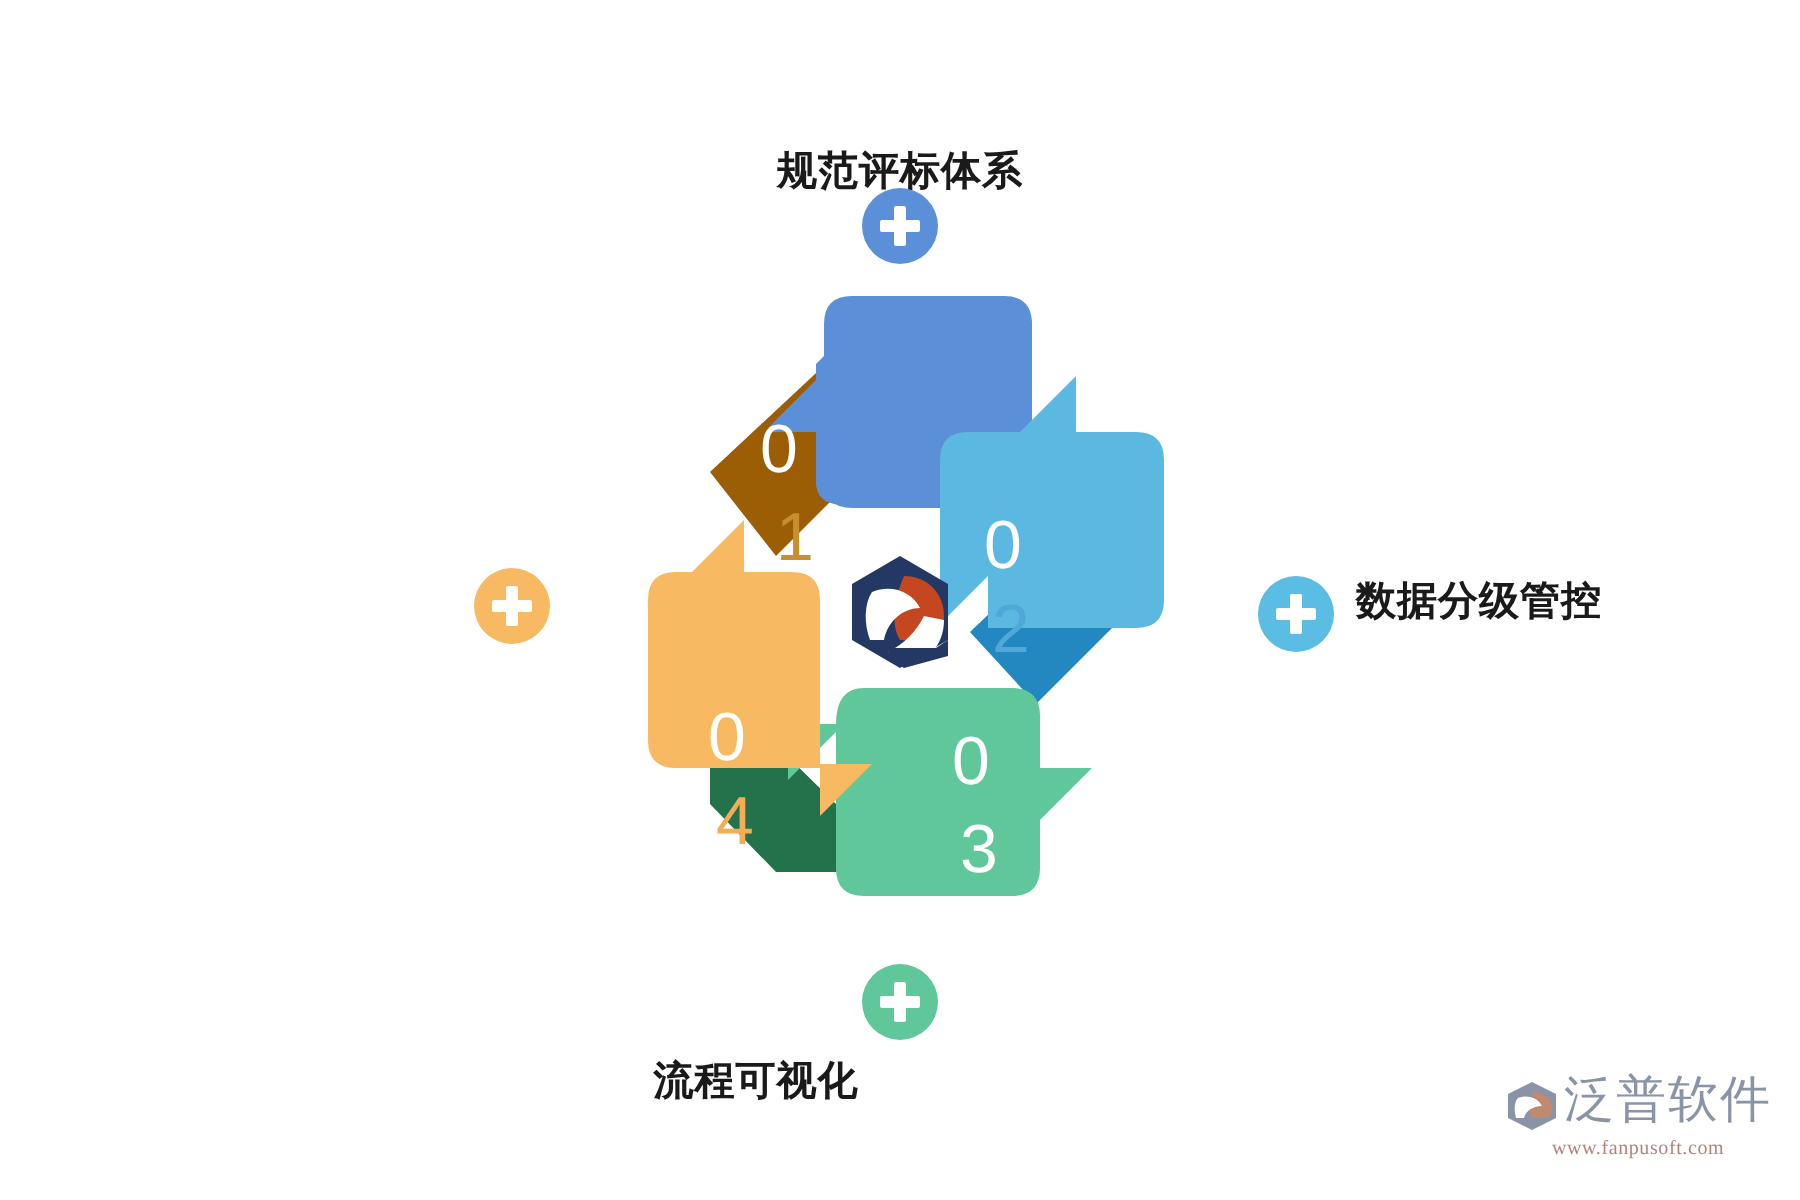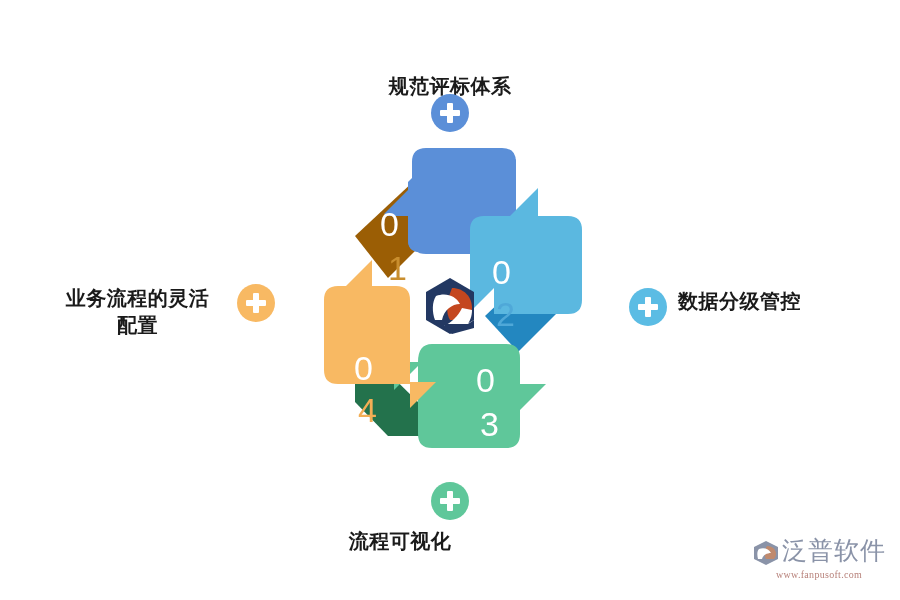--- a/index.html
+++ b/index.html
@@ -42,21 +42,20 @@
     top: 58px;
     width: 900px;
     text-align: center;
     margin-top: 15px;
   }
   .label-bottom {
     left: 0;
     top: 528px;
     width: 756px;
     text-align: center;
-    padding-left: 22px;
   }
   .label-right {
     left: 678px;
     top: 288px;
     text-align: right;
   }
   .label-left {
     left: 40px;
     top: 285px;
     width: 195px;
@@ -266,24 +265,20 @@
   <div class="plus plus-top" style="background:#5B8FD8"></div>
 
   <div class="label label-right">数据分级管控</div>
 
   <div class="plus plus-right" style="background:#5BBCE4"></div>
 
   <div class="label label-bottom">流程可视化</div>
 
   <div class="plus plus-bottom" style="background:#5FC79A"></div>
 
-  <div class="label label-left">
-    <span>业务流程的灵活</span><br>
-    <span>配置</span>
-  </div>
 
   <div class="plus plus-left" style="background:#F8B963"></div>
 
   <div class="watermark">
     <svg class="wm-mark" viewBox="0 0 28 26">
       <path d="M 14,1 L 26,7 L 26,19 L 14,25 L 2,19 L 2,7 Z" fill="#8A93A8"></path>
       <path d="M 15,6 C 21,6 24,10 24,14 C 24,16 23,18 22,19 L 14,19 C 12,16 12,11 15,6 Z" fill="#C08A6E"></path>
       <path d="M 7,9 C 12,7 17,9 19,13 C 15,13 11,15 10,19 L 6,19 C 5,15 5,11 7,9 Z" fill="#FFFFFF"></path>
     </svg>
     <div class="wm-brand">泛普软件</div>

